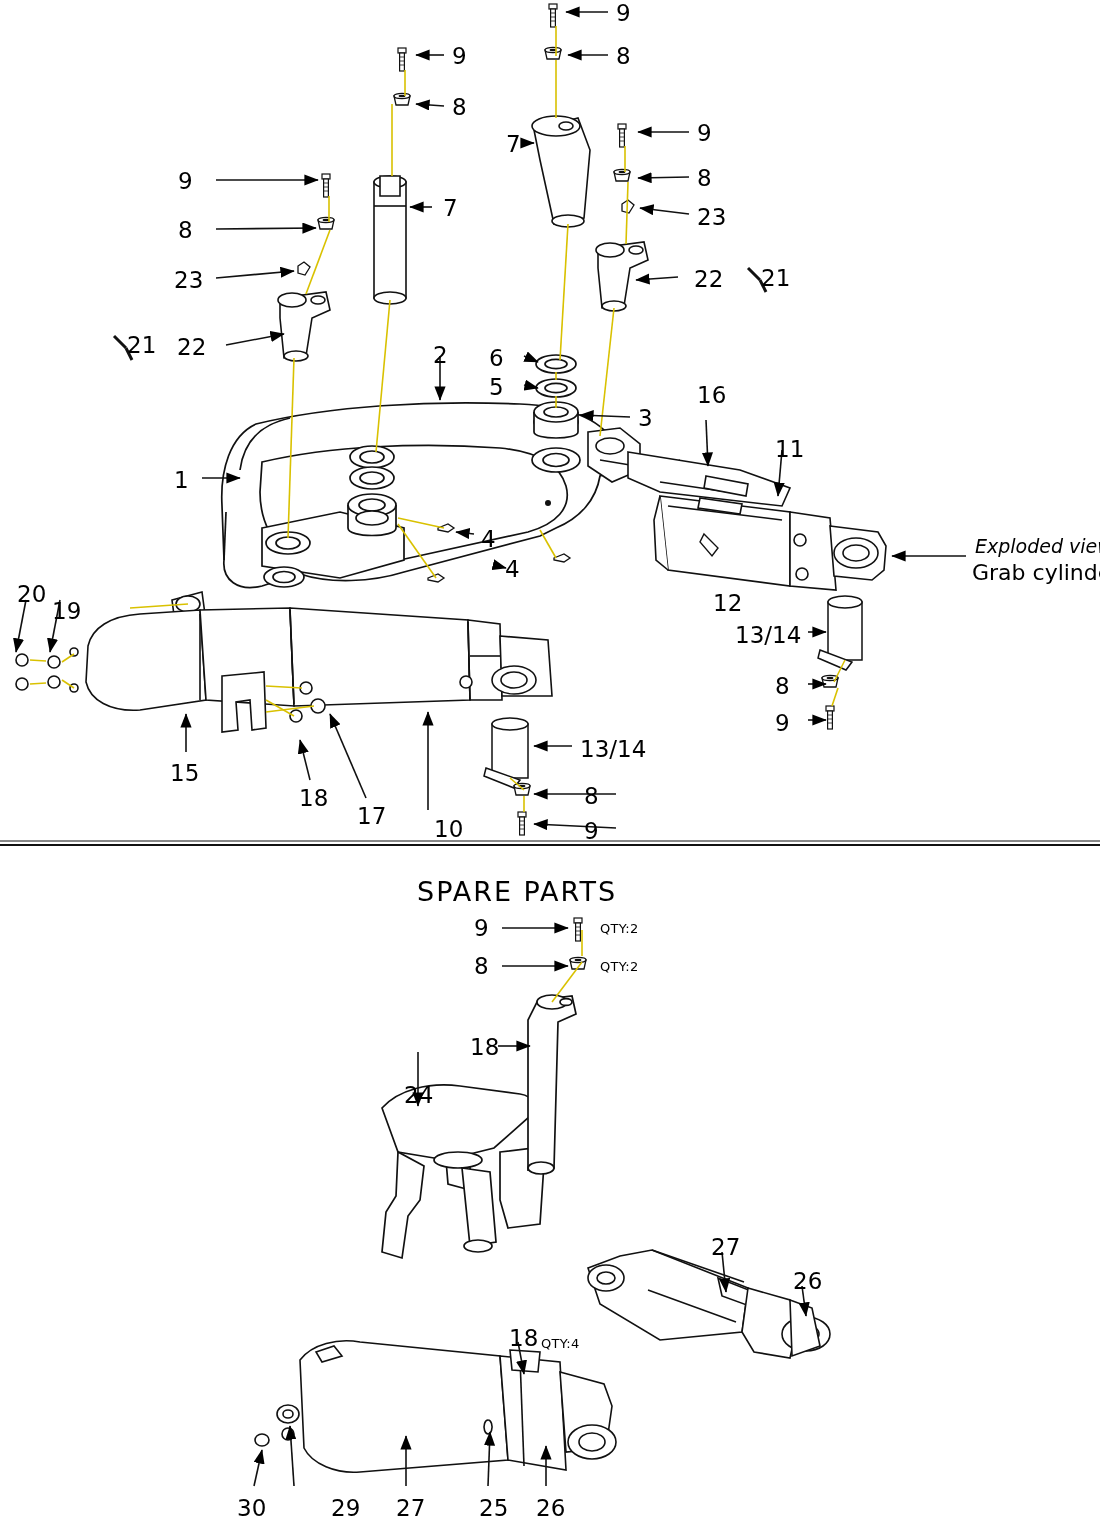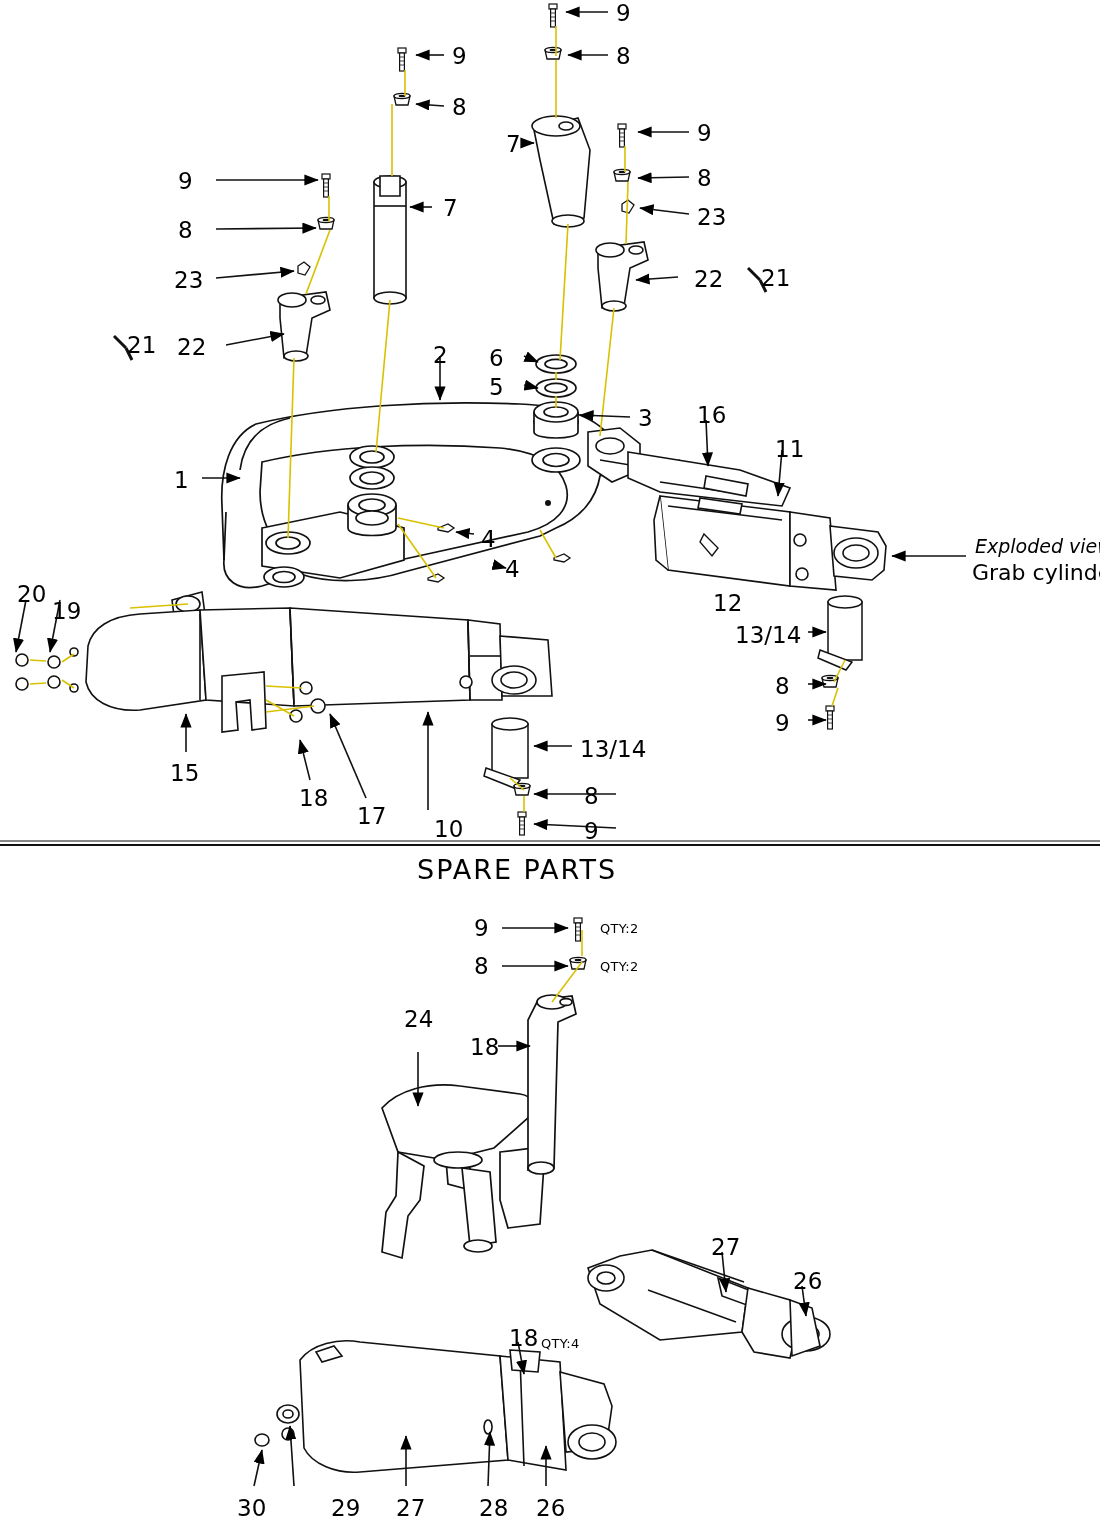--- a/index.html
+++ b/index.html
@@ -422,21 +422,21 @@
       <div class="callout" style="left: 178px; top: 219px;">8</div>
       <div class="callout" style="left: 174px; top: 269px;">23</div>
       <div class="callout" style="left: 694px; top: 268px;">22</div>
       <div class="callout" style="left: 761px; top: 267px;">21</div>
       <div class="callout" style="left: 127px; top: 334px;">21</div>
       <div class="callout" style="left: 177px; top: 336px;">22</div>
       <div class="callout" style="left: 433px; top: 344px;">2</div>
       <div class="callout" style="left: 489px; top: 347px;">6</div>
       <div class="callout" style="left: 489px; top: 376px;">5</div>
       <div class="callout" style="left: 638px; top: 407px;">3</div>
-      <div class="callout" style="left: 697px; top: 404px;">16</div>
+      <div class="callout" style="left: 697px; top: 384px;">16</div>
       <div class="callout" style="left: 775px; top: 438px;">11</div>
       <div class="callout" style="left: 174px; top: 469px;">1</div>
       <div class="callout" style="left: 481px; top: 528px;">4</div>
       <div class="callout" style="left: 505px; top: 558px;">4</div>
       <div class="callout" style="left: 713px; top: 560px; margin-top: 32px;">12</div>
       <div class="callout" style="left: 17px; top: 583px;">20</div>
       <div class="callout" style="left: 52px; top: 583px; margin-top: 17px;">19</div>
       <div class="callout" style="left: 735px; top: 624px;">13/14</div>
       <div class="callout" style="left: 775px; top: 675px;">8</div>
       <div class="callout" style="left: 775px; top: 712px;">9</div>
@@ -444,31 +444,31 @@
       <div class="callout" style="left: 170px; top: 762px;">15</div>
       <div class="callout" style="left: 299px; top: 787px;">18</div>
       <div class="callout" style="left: 584px; top: 785px;">8</div>
       <div class="callout" style="left: 357px; top: 805px;">17</div>
       <div class="callout" style="left: 434px; top: 818px;">10</div>
       <div class="callout" style="left: 584px; top: 820px;">9</div>
       <div class="callout" style="left: 474px; top: 917px;">9</div>
       <div class="callout small" style="left: 600px; top: 922px;">QTY:2</div>
       <div class="callout" style="left: 474px; top: 955px;">8</div>
       <div class="callout small" style="left: 600px; top: 960px;">QTY:2</div>
-      <div class="callout" style="left: 404px; top: 1008px;">24</div>
+      <div class="callout" style="left: 404px; top: 1084px;">24</div>
       <div class="callout" style="left: 470px; top: 1036px;">18</div>
       <div class="callout" style="left: 711px; top: 1236px;">27</div>
       <div class="callout" style="left: 793px; top: 1270px;">26</div>
       <div class="callout" style="left: 509px; top: 1327px;">18</div>
       <div class="callout small" style="left: 541px; top: 1337px;">QTY:4</div>
       <div class="callout" style="left: 237px; top: 1497px;">30</div>
       <div class="callout" style="left: 285px; top: 1497px; margin-left: 46px;">29</div>
       <div class="callout" style="left: 396px; top: 1497px;">27</div>
-      <div class="callout" style="left: 479px; top: 1497px;">28</div>
+      <div class="callout" style="left: 479px; top: 1497px;">25</div>
       <div class="callout" style="left: 536px; top: 1497px;">26</div>
     </div>
 
-  <div class="section-title" style="left:417px; top:854px;">SPARE PARTS</div>
+  <div class="section-title" style="left:417px; top:876px;">SPARE PARTS</div>
 
   <div class="note-italic" style="left:975px; top:535px;">Exploded view</div>
   <div class="note-plain" style="left:972px; top:560px;">Grab cylinder</div>
 
 </div>
 
 </body></html>

